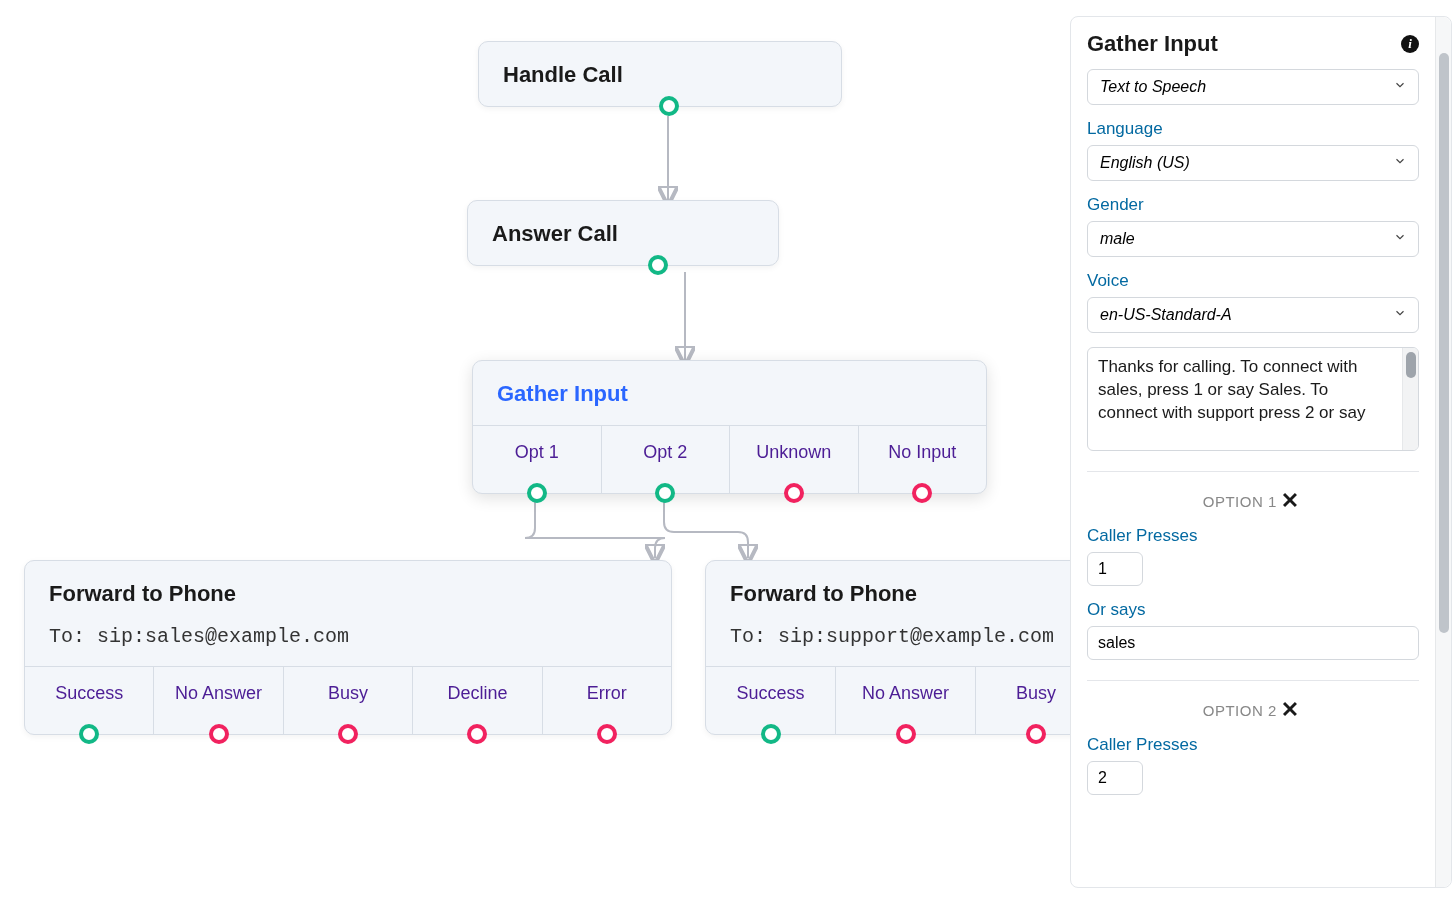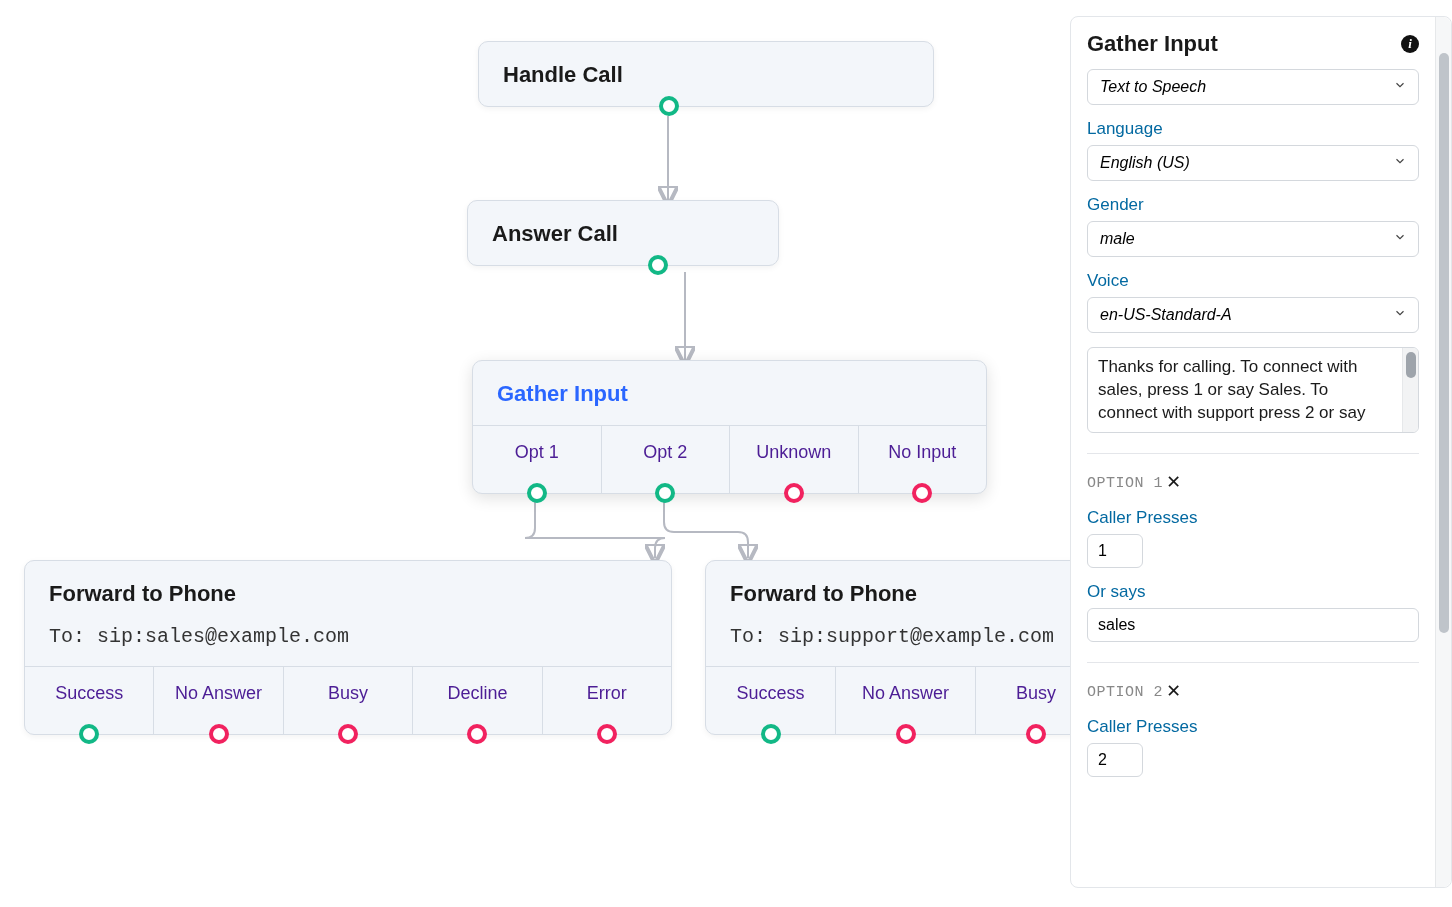--- a/index.html
+++ b/index.html
@@ -24,26 +24,26 @@
     .panel-scrollbar { width: 16px; background: #f6f7f8; border-left: 1px solid #e6e8ea; position: relative; border-top-right-radius: 8px; border-bottom-right-radius: 8px; }
     .scroll-thumb { position: absolute; left: 3px; width: 10px; background: #bfc4ca; border-radius: 5px; }
     .panel-header { display: flex; justify-content: space-between; align-items: center; margin-bottom: 12px; }
     .panel-title { font-size: 22px; font-weight: 700; }
     .info-icon { width: 18px; height: 18px; border-radius: 50%; background: #111; color: #fff; font-family: Georgia, serif; font-style: italic; font-size: 13px; font-weight: 700; display: flex; align-items: center; justify-content: center; cursor: pointer; }
     .field-label { font-size: 17px; color: #0369a1; margin: 14px 0 6px; }
     .select { position: relative; }
     .select-box { width: 100%; border: 1px solid #d4d8dd; border-radius: 6px; padding: 8px 36px 8px 12px; font-size: 16px; background: #fff; text-align: left; cursor: pointer; font-style: italic; }
     .chevron { position: absolute; right: 12px; top: 50%; transform: translateY(-50%); pointer-events: none; }
     .chevron svg { width: 14px; height: 14px; stroke: #444; stroke-width: 2; fill: none; }
-    .textarea-wrap { position: relative; border: 1px solid #d4d8dd; border-radius: 6px; margin-top: 14px; height: 86px; overflow: hidden; display: flex; }
+    .textarea-wrap { position: relative; border: 1px solid #d4d8dd; border-radius: 6px; margin-top: 14px; height: 104px; overflow: hidden; display: flex; }
     .textarea-text { flex: 1; padding: 8px 10px; font-size: 17px; line-height: 1.35; overflow: hidden; }
     .textarea-scroll { width: 16px; background: #f2f3f4; border-left: 1px solid #e6e8ea; position: relative; }
     .textarea-thumb { position: absolute; left: 3px; top: 4px; width: 10px; height: 26px; background: #9ea4ab; border-radius: 5px; }
     .separator { height: 1px; background: #e4e6ea; margin: 20px 0 10px; }
-    .opt-header { display: flex; justify-content: flex-start; align-items: center; padding-top: 8px; font-family: Liberation Mono, monospace; }
+    .opt-header { display: flex; justify-content: center; align-items: center; padding-top: 8px; }
     .opt-label { font-size: 15px; letter-spacing: 0.5px; color: #888; text-transform: uppercase; }
     .close-x { font-size: 22px; font-weight: 700; cursor: pointer; padding: 0 4px; line-height: 1; user-select: none; }
     .small-input { border: 1px solid #d4d8dd; border-radius: 6px; padding: 7px 10px; font-size: 16px; background: #fff; width: 56px; }
     .full-input { border: 1px solid #d4d8dd; border-radius: 6px; padding: 7px 10px; font-size: 16px; background: #fff; width: 100%; }
   </style>
 </head>
 <body>
 
 <div class="canvas">
 
@@ -52,21 +52,21 @@
       <marker id="ah" markerWidth="10" markerHeight="10" refX="7" refY="5" orient="auto">
         <path d="M0,0 L10,5 L0,10 Z" class="arrowhead"></path>
       </marker>
     </defs>
     <path d="M 668 116 L 668 200" marker-end="url(#ah)"></path>
     <path d="M 685 272 L 685 360" marker-end="url(#ah)"></path>
     <path d="M 535 500 L 535 528 Q 535 538 525 538 L 665 538 Q 655 538 655 548 L 655 558" marker-end="url(#ah)"></path>
     <path d="M 664 500 L 664 522 Q 664 532 674 532 L 738 532 Q 748 532 748 542 L 748 558" marker-end="url(#ah)"></path>
   </svg>
 
-  <div class="node" style="left:478px; top:41px; width:456px;">
+  <div class="node" style="left:478px; top:41px; width:364px;">
     <div class="node-title">Handle Call</div>
     <div class="port bottom" style="left:190px;"></div>
   </div>
 
   <div class="node" style="left:467px; top:200px; width:312px;">
     <div class="node-title">Answer Call</div>
     <div class="port bottom" style="left:190px;"></div>
   </div>
 
   <div class="node" style="left:472px; top:360px; width:515px; box-shadow: 0 4px 16px rgba(0,0,0,0.12);">

